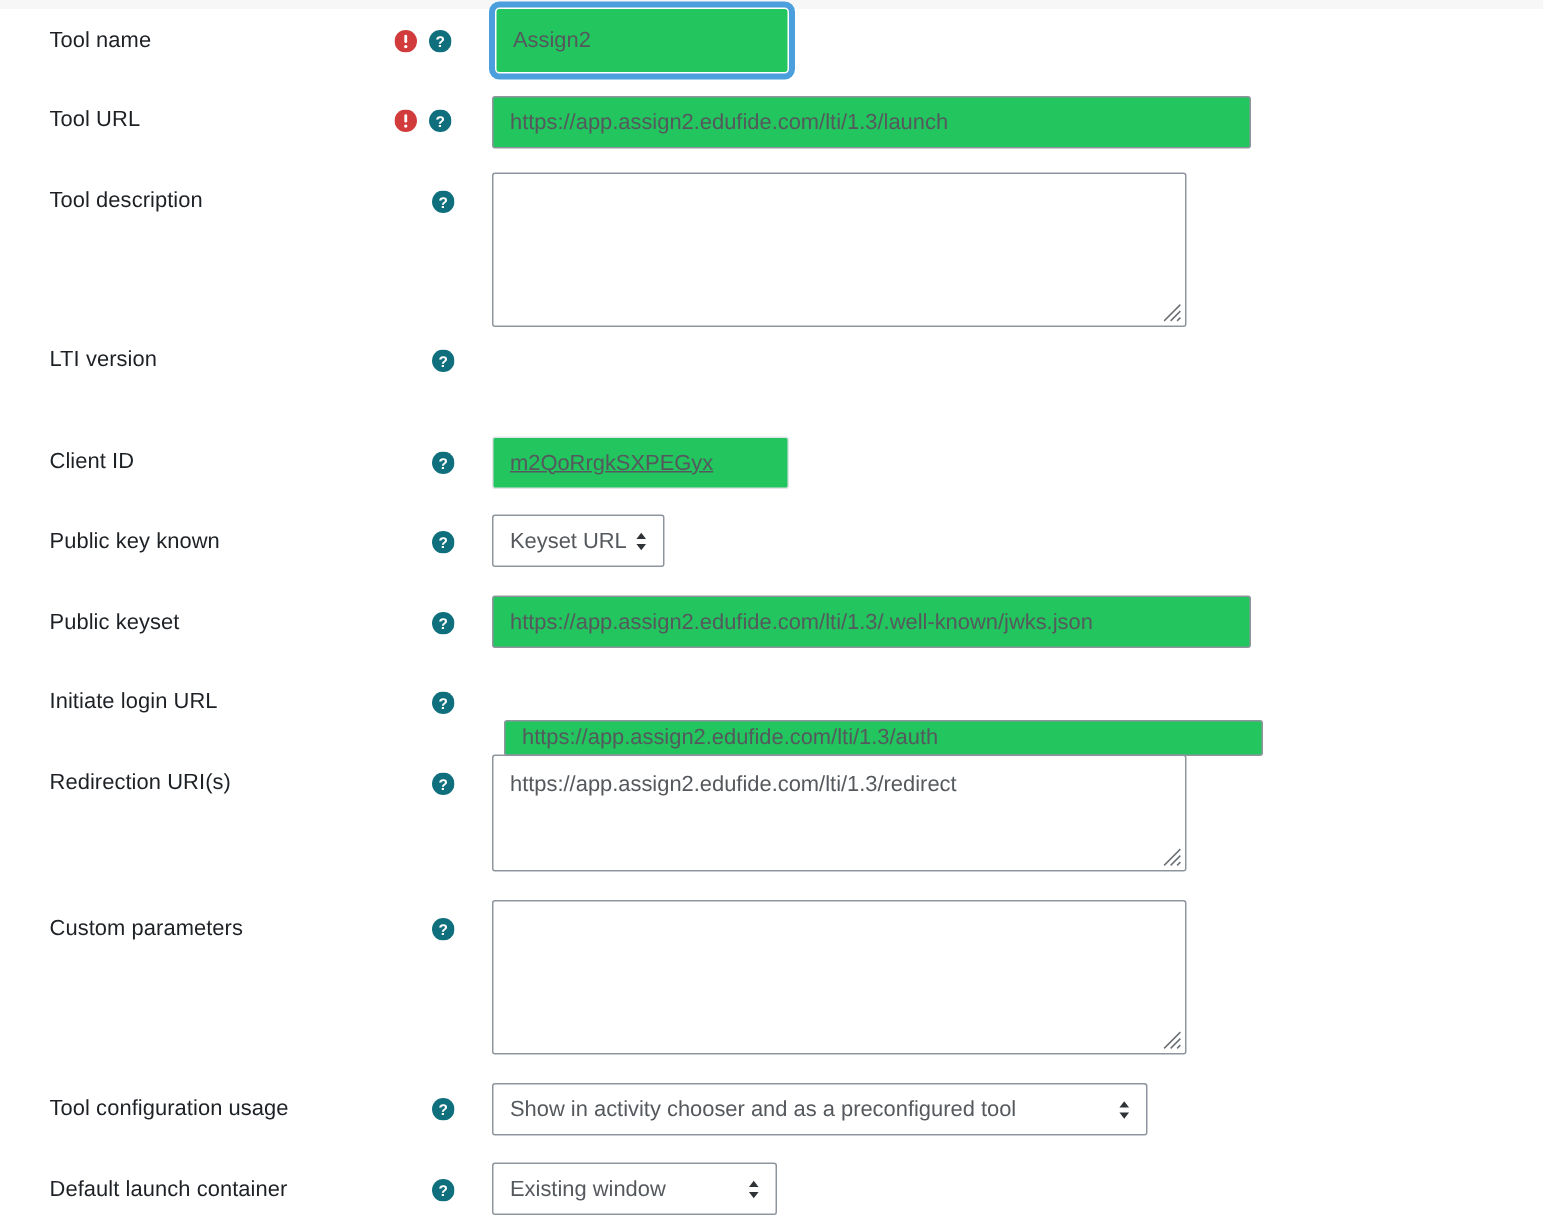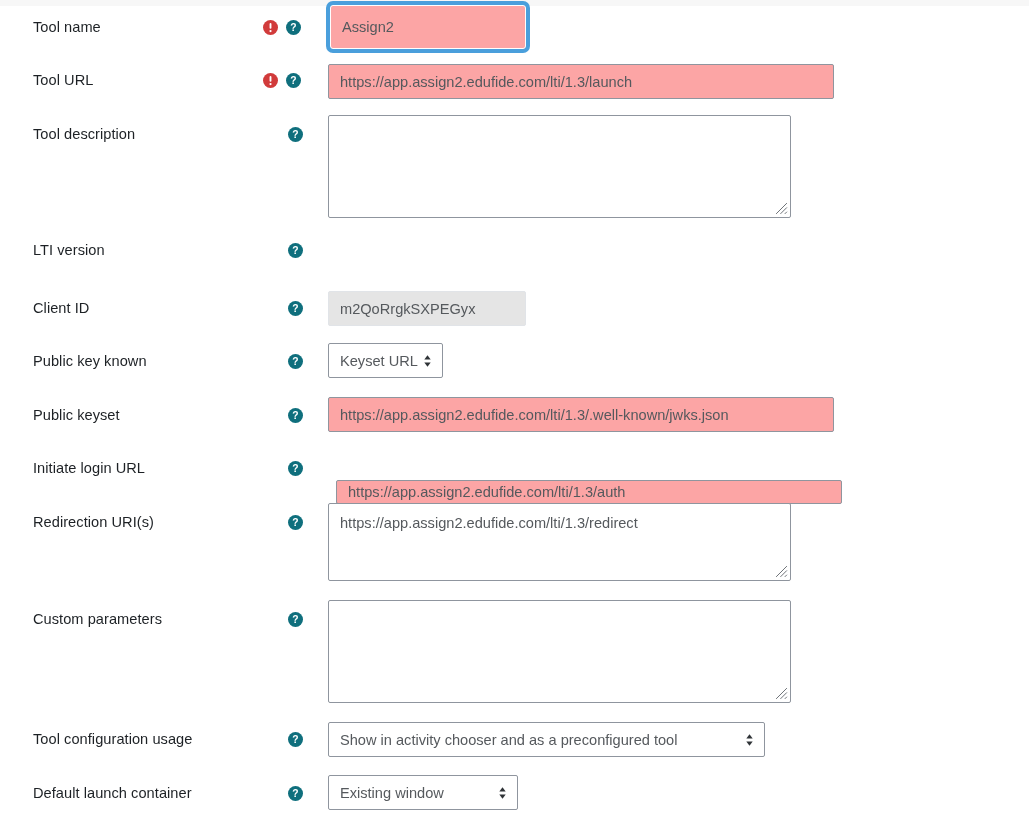--- a/index.html
+++ b/index.html
@@ -61,42 +61,43 @@
   .req-icon, .help-icon {
     width: 15px;
     height: 15px;
     display: block;
     flex: 0 0 auto;
   }
 
   
   .txt-input {
     position: absolute;
-    background: #fca5a5;
+    background: #22c55e;
     border: 1px solid #8f959e;
     border-radius: 2px;
     font-family: "Liberation Sans", sans-serif;
     font-size: 14.6px;
     color: #55595d;
     padding: 0 11px;
     outline: none;
     display: flex;
     align-items: center;
     white-space: nowrap;
     overflow: hidden;
   }
   .txt-input.focused {
     border: 1px solid #ffffff;
     box-shadow: 0 0 0 4px #4a9fdc;
     border-radius: 3px;
   }
   .txt-input.disabled {
-    background: #e5e5e5;
+    background: #22c55e;
     border: 1px solid #e1e4e8;
     color: #55595d;
+    text-decoration: underline;
   }
 
   
   .txt-area {
     position: absolute;
     background: #ffffff;
     border: 1px solid #8f959e;
     border-radius: 2px;
     font-family: "Liberation Sans", sans-serif;
     font-size: 14.6px;
@@ -188,21 +189,21 @@
       <svg class="help-icon" viewBox="0 0 16 16">
         <circle cx="8" cy="8" r="8" fill="#0f6f7d"></circle>
         <text x="8" y="12.2" font-family="Liberation Sans, sans-serif" font-size="11" font-weight="bold" fill="#ffffff" text-anchor="middle">?</text>
       </svg>
     </div>
     <div class="txt-area" style="left:328px;top:5px;width:463px;height:103px;" placeholder=""><svg class="resize-grip" viewBox="0 0 12 12">
         <path d="M11 1 L1 11 M11 5 L5 11 M11 9 L9 11" stroke="#6b7075" stroke-width="0.9" fill="none"></path>
       </svg></div>
   </div>
 
-  <div class="form-row" style="top:230px;height:54px;padding-left:37px;">
+  <div class="form-row" style="top:220px;height:54px;padding-left:37px;">
     <div class="row-label" style="top:11px;">LTI version</div>
     <div class="icon-group" style="left:288px;top:11px;">
       <svg class="help-icon" viewBox="0 0 16 16">
         <circle cx="8" cy="8" r="8" fill="#0f6f7d"></circle>
         <text x="8" y="12.2" font-family="Liberation Sans, sans-serif" font-size="11" font-weight="bold" fill="#ffffff" text-anchor="middle">?</text>
       </svg>
     </div>
   </div>
 
   <div class="form-row" style="top:288px;height:53px;">

